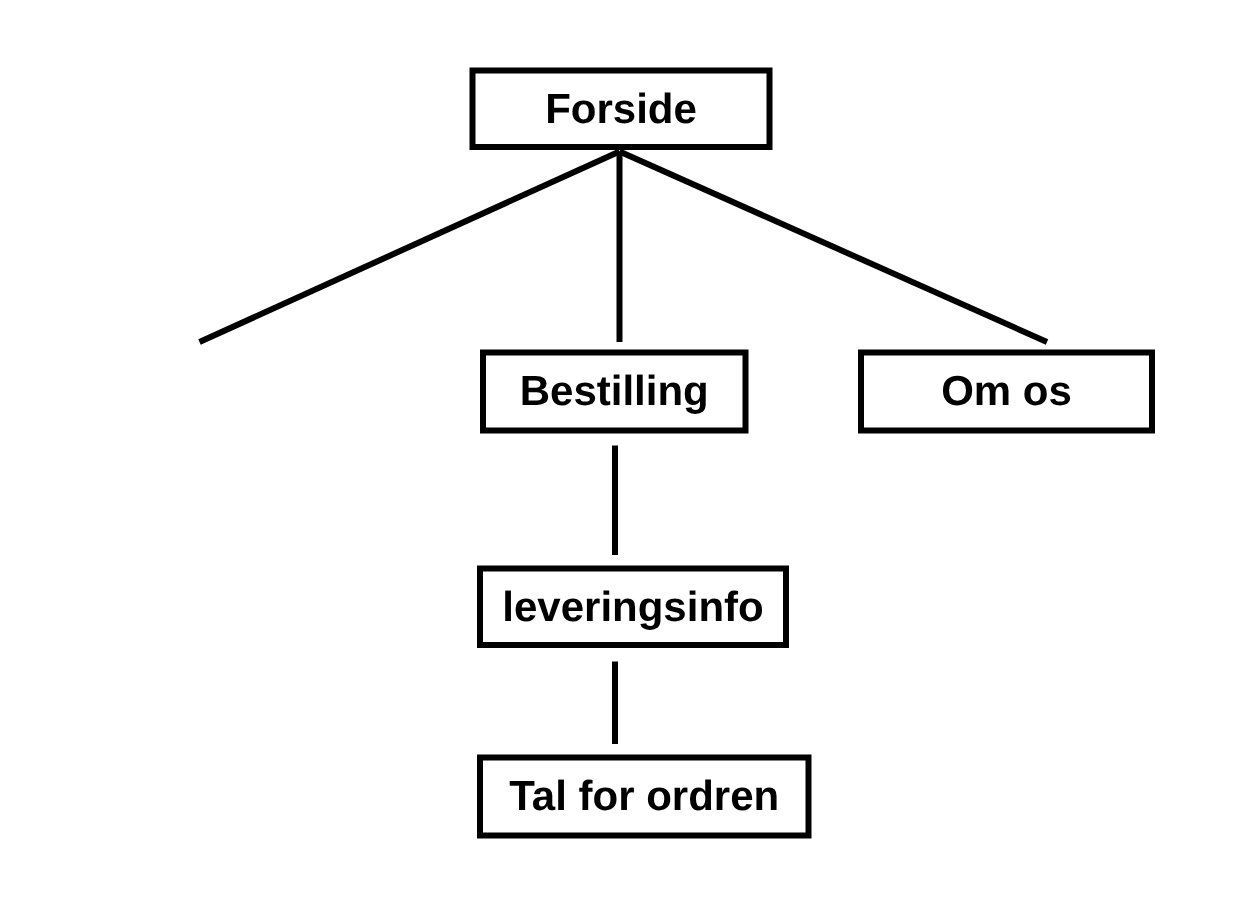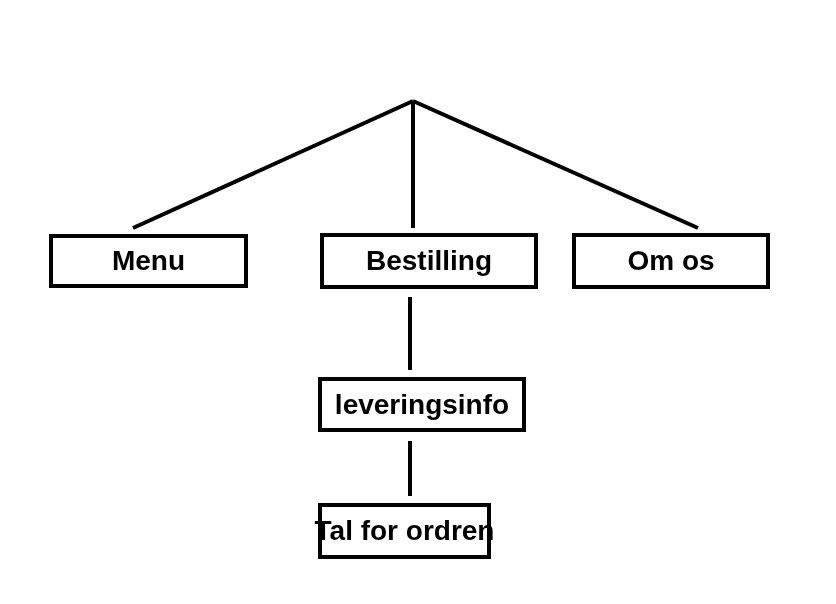--- a/index.html
+++ b/index.html
@@ -34,42 +34,42 @@
   }
   .node .label {
     font-size: 28px;
     font-weight: bold;
     color: #000000;
     white-space: nowrap;
     letter-spacing: 0px;
   }
   #node-forside        { left: 313px; top: 45px;  width: 202px; height: 55px; }
   #node-menu           { left: 49px;  top: 234px; width: 199px; height: 54px; }
-  #node-bestilling     { left: 320px; top: 233px; width: 218px; height: 56px; }
+  #node-bestilling     { left: 320px; top: 233px; width: 179px; height: 56px; }
   #node-om-os          { left: 572px; top: 233px; width: 198px; height: 56px; }
   #node-leveringsinfo  { left: 318px; top: 377px; width: 208px; height: 55px; }
-  #node-tal-for-ordren { left: 318px; top: 503px; width: 173px; height: 56px; }
+  #node-tal-for-ordren { left: 318px; top: 503px; width: 223px; height: 56px; }
 </style>
 </head>
 <body>
 
 <div class="canvas">
 
   <svg class="connectors" viewBox="0 0 836 604" xmlns="http://www.w3.org/2000/svg">
     <line x1="413" y1="101" x2="133" y2="228" stroke="#000000" stroke-width="4"></line>
     <line x1="413" y1="101" x2="413" y2="228" stroke="#000000" stroke-width="4"></line>
     <line x1="413" y1="101" x2="698" y2="228" stroke="#000000" stroke-width="4"></line>
     <line x1="410" y1="297" x2="410" y2="370" stroke="#000000" stroke-width="4"></line>
     <line x1="410" y1="441" x2="410" y2="496" stroke="#000000" stroke-width="4"></line>
   </svg>
 
+  <div class="node" id="node-forside">
+    <span class="label">Forside</span>
+  </div>
 
-  <div class="node" id="node-menu">
-    <span class="label">Menu</span>
-  </div>
 
   <div class="node" id="node-bestilling">
     <span class="label">Bestilling</span>
   </div>
 
   <div class="node" id="node-om-os">
     <span class="label">Om os</span>
   </div>
 
   <div class="node" id="node-leveringsinfo">

